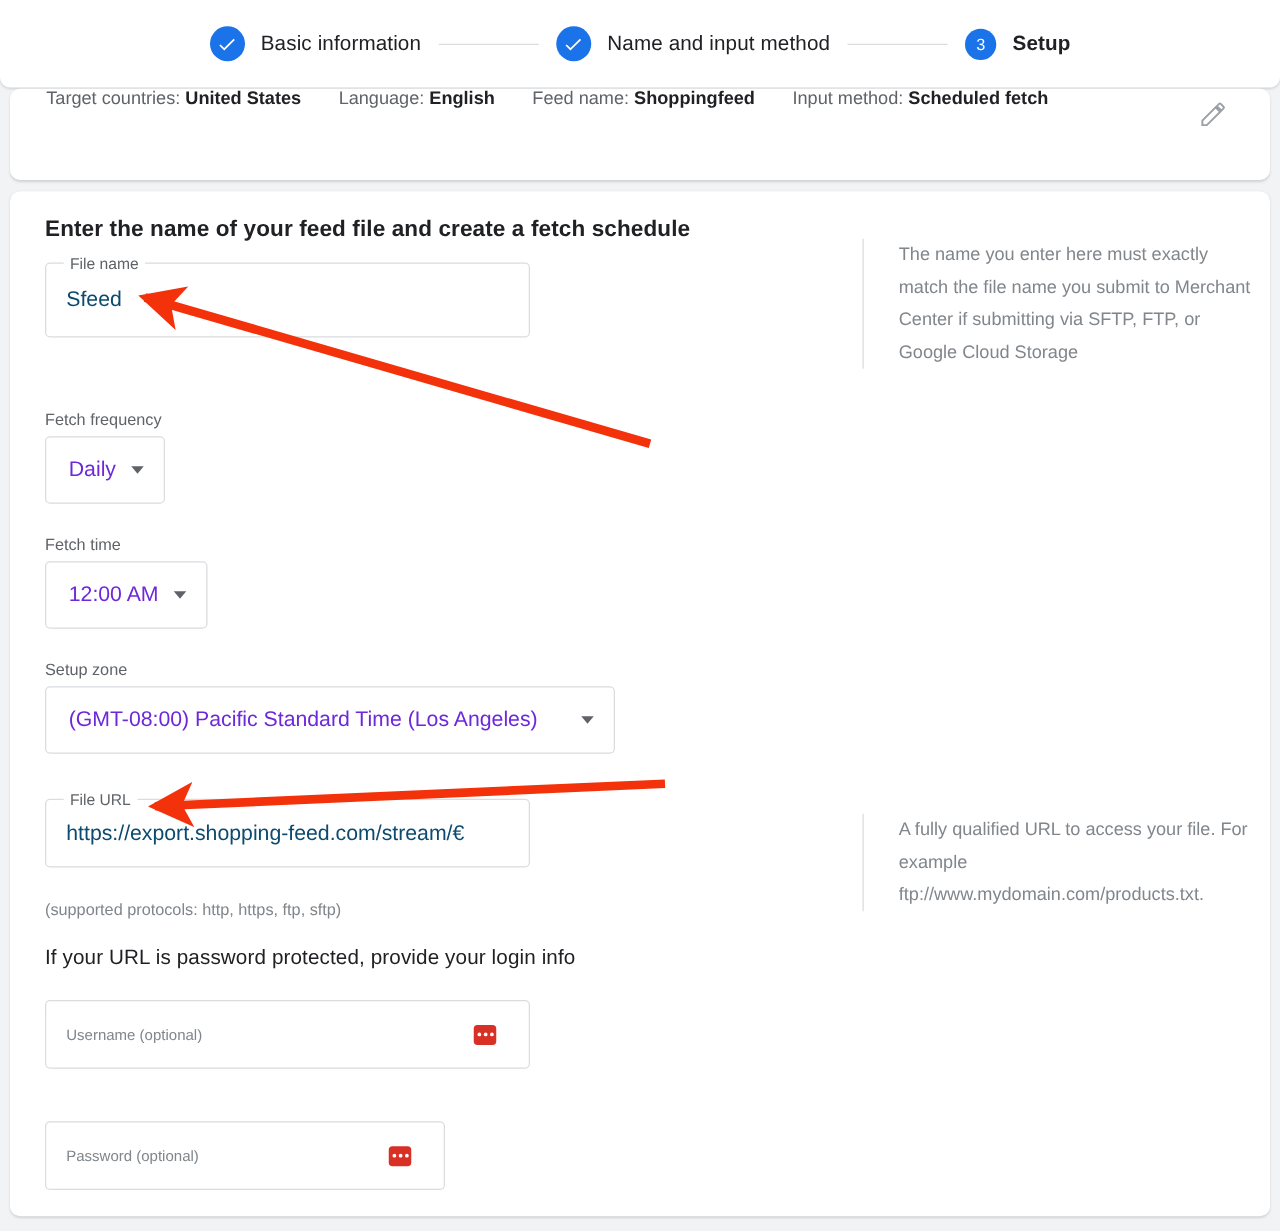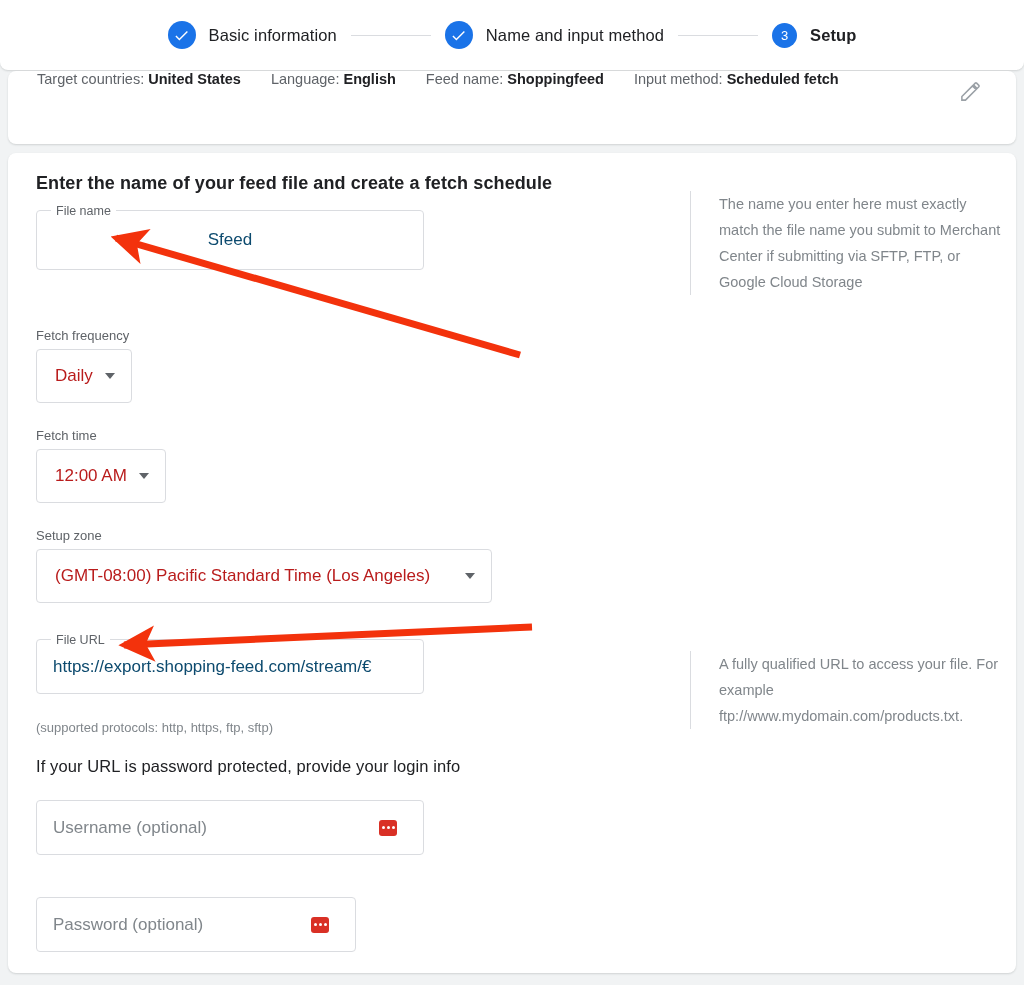--- a/index.html
+++ b/index.html
@@ -165,21 +165,21 @@
     line-height: 16px;
   }
   .ofield .value {
     font-size: 17px;
     color: #0c4a6e;
     padding: 0 16px;
     white-space: nowrap;
     overflow: hidden;
   }
   .ofield .placeholder {
-    font-size: 17px;
+    font-size: 12px;
     color: #80868b;
     padding: 0 16px;
     white-space: nowrap;
     flex: 1;
   }
   .pw-icon {
     width: 18px;
     height: 16px;
     background: #d93025;
     border-radius: 3px;
@@ -211,21 +211,21 @@
     border: 1px solid #dadce0;
     border-radius: 4px;
     box-sizing: border-box;
     margin-left: 6px;
     padding: 0 16px 0 18px;
     background: #fff;
     cursor: pointer;
   }
   .sel-box .sel-val {
     font-size: 17px;
-    color: #b91c1c;
+    color: #6d28d9;
     white-space: nowrap;
   }
   .caret {
     width: 0; height: 0;
     border-left: 5px solid transparent;
     border-right: 5px solid transparent;
     border-top: 6px solid #5f6368;
     margin-left: 12px;
     flex: 0 0 auto;
   }
@@ -326,21 +326,21 @@
   </div>
 </div>
 
 <div class="main-card">
   <div class="main-inner">
 
     <div class="col-left">
 
       <h2 class="form-title">Enter the name of your feed file and create a fetch schedule</h2>
 
-      <div class="ofield" style="width:388px;justify-content:center;">
+      <div class="ofield" style="width:388px;">
         <span class="notch">File name</span>
         <span class="value">Sfeed</span>
       </div>
 
       <div style="margin-top:58px;">
         <div class="sel-label">Fetch frequency</div>
         <div class="sel-box">
           <span class="sel-val">Daily</span>
           <span class="caret"></span>
         </div>

